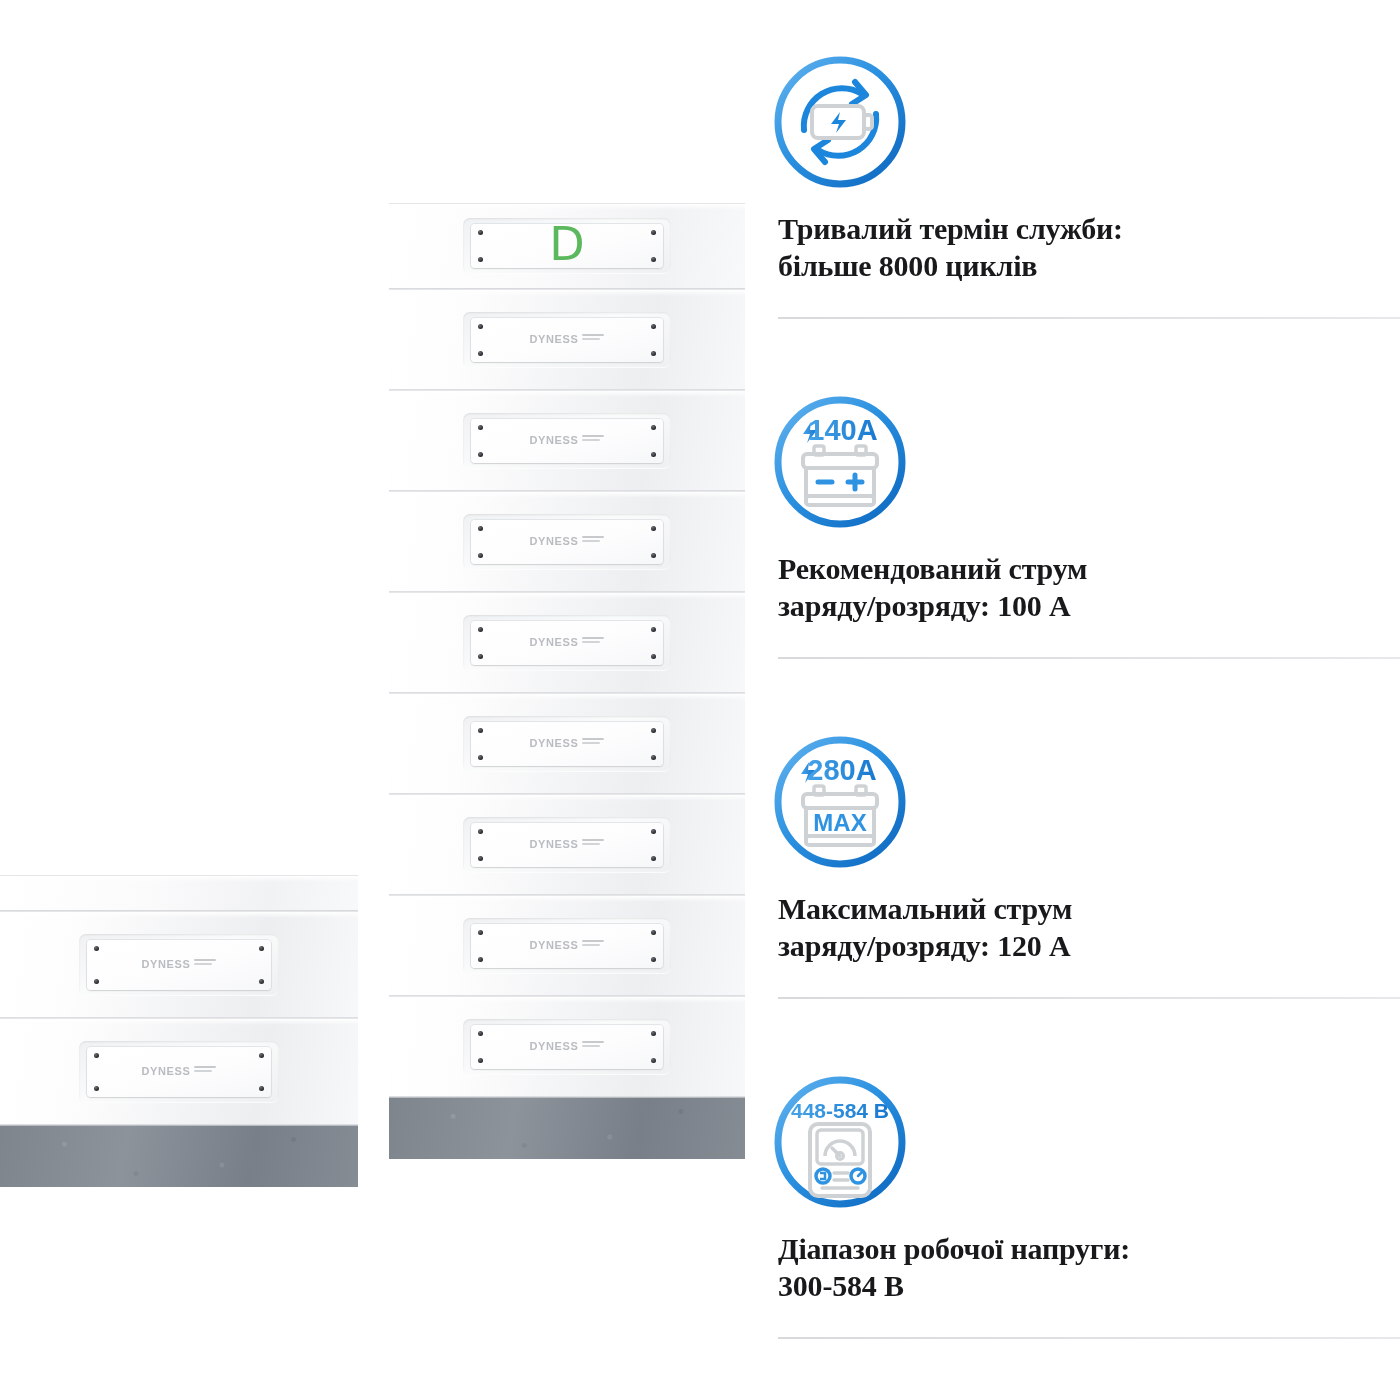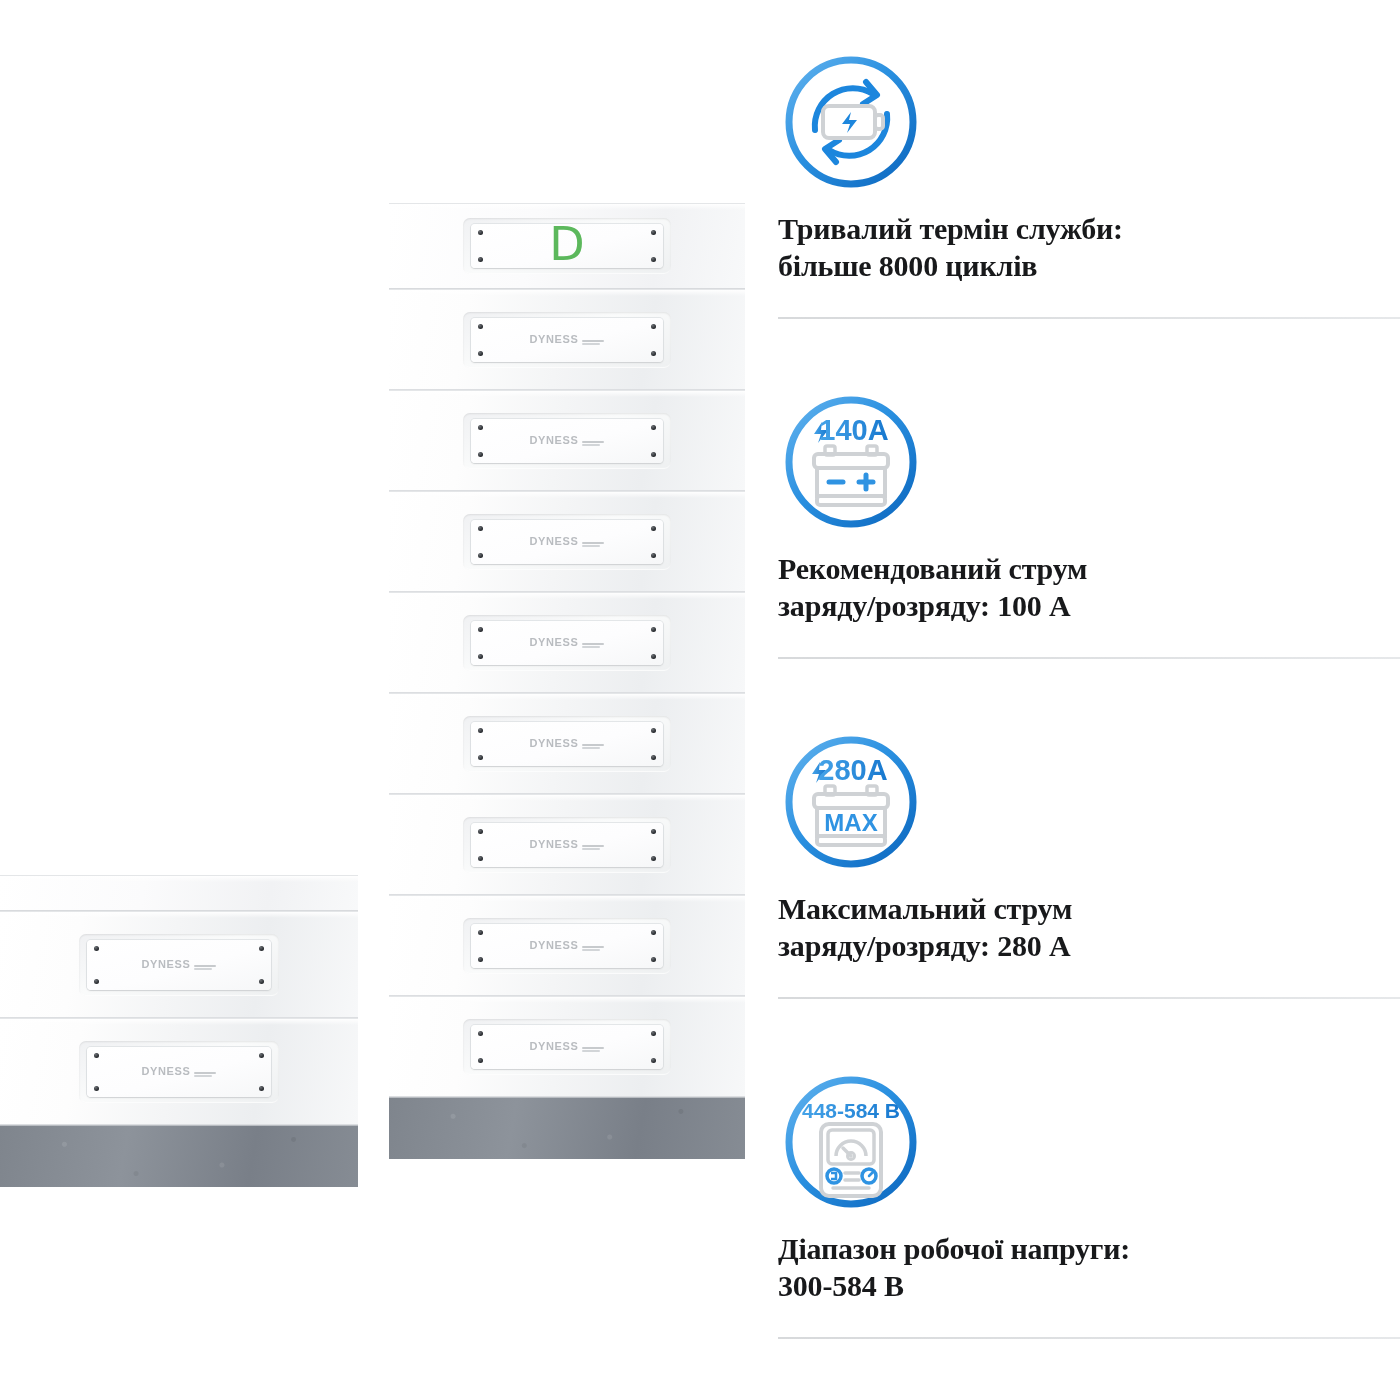--- a/index.html
+++ b/index.html
@@ -91,21 +91,21 @@
     background: radial-gradient(circle at 35% 30%, #6b6f74, #23262a 70%);
   }
   .screw.tl { left: 7px;  top: 6px; }
   .screw.tr { right: 7px; top: 6px; }
   .screw.bl { left: 7px;  bottom: 6px; }
   .screw.br { right: 7px; bottom: 6px; }
 
   
   .brand-lockup {
     display: flex;
-    align-items: flex-end;
+    align-items: flex-start;
     gap: 4px;
     transform: scale(1);
   }
   .brand-word {
     font-family: "Liberation Sans", sans-serif;
     font-weight: 700;
     font-size: 11px;
     letter-spacing: .6px;
     color: #b9bcc0;
     line-height: 1;
@@ -159,21 +159,21 @@
   }
 
   .feature {
     position: absolute;
     left: 0;
     width: 630px;
   }
 
   .badge {
     position: absolute;
-    left: 11px;
+    left: 0;
     top: 0;
     width: 140px;
     height: 140px;
   }
   .badge svg { display: block; width: 140px; height: 140px; }
 
   .feature-text {
     position: absolute;
     left: 8px;
     width: 600px;
@@ -489,21 +489,21 @@
           <text x="72" y="48" text-anchor="middle" font-family="Liberation Sans, sans-serif" font-weight="700" font-size="29" fill="url(#txtG3)">280A</text>
           <rect x="44" y="54" width="10" height="9" rx="2" fill="none" stroke="#cfd2d5" stroke-width="3.5"></rect>
           <rect x="86" y="54" width="10" height="9" rx="2" fill="none" stroke="#cfd2d5" stroke-width="3.5"></rect>
           <rect x="33" y="62" width="74" height="14" rx="4" fill="none" stroke="#cfd2d5" stroke-width="4"></rect>
           <rect x="36" y="76" width="68" height="28" fill="none" stroke="#cfd2d5" stroke-width="4"></rect>
           <rect x="36" y="104" width="68" height="9" rx="3" fill="none" stroke="#cfd2d5" stroke-width="4"></rect>
           <text x="70" y="99" text-anchor="middle" font-family="Liberation Sans, sans-serif" font-weight="700" font-size="24" fill="#2f93e2">MAX</text>
         </svg>
       </div>
       <div class="feature-text" style="top:158px;">Максимальний струм
-заряду/розряду: 280 A</div>
+заряду/розряду: 120 A</div>
       <div class="divider" style="top:265px;"></div>
     </div>
 
     <div class="feature" style="top:1072px;">
       <div class="badge">
         <svg viewBox="0 0 140 140" xmlns="http://www.w3.org/2000/svg">
           <defs>
             <linearGradient id="ringG4" x1="0" y1="0" x2="1" y2="1">
               <stop offset="0%" stop-color="#63b3ee"></stop>
               <stop offset="45%" stop-color="#2a90e0"></stop>

